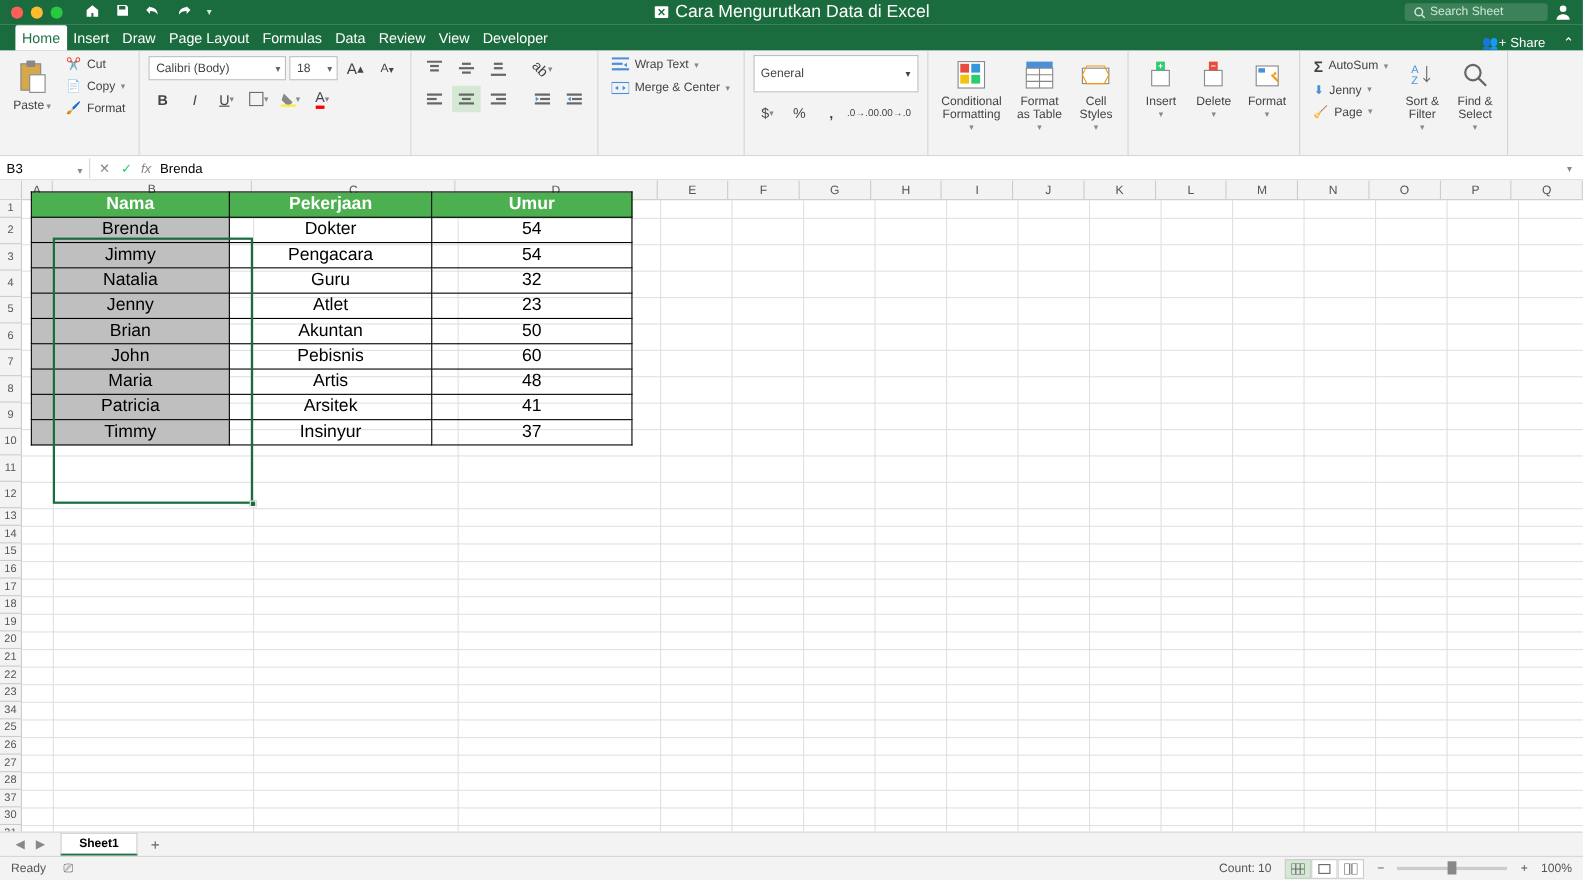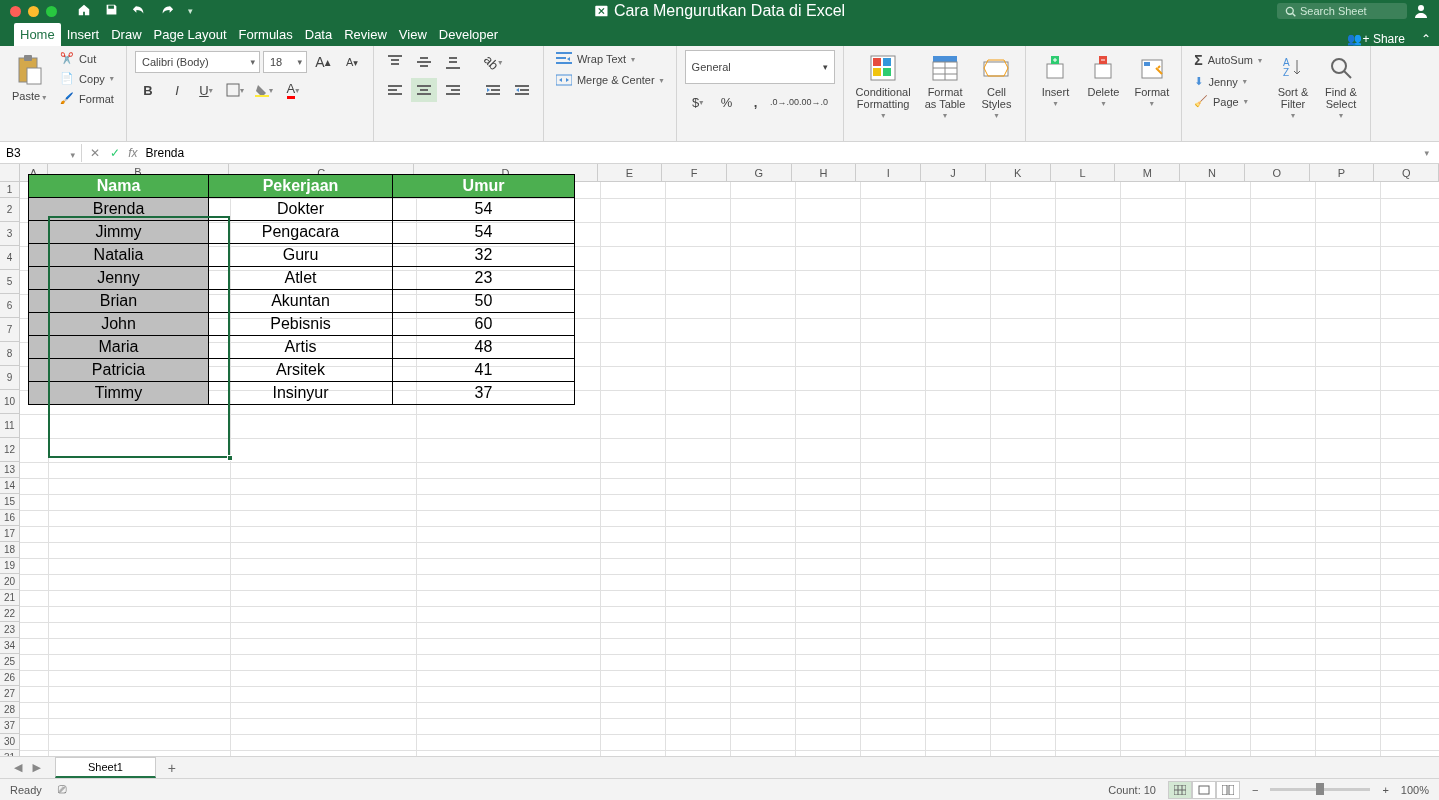--- a/index.html
+++ b/index.html
@@ -46,21 +46,21 @@
 .hl{position:absolute;left:0;right:0;border-bottom:1px solid #e0e0e0}
 .vl{position:absolute;top:0;bottom:0;border-right:1px solid #e0e0e0}
 .data-table{position:absolute;left:28px;top:10px;border:1px solid #000;border-collapse:collapse;font-size:16px}
 .data-table th{background:#4CAF50;color:#fff;font-weight:bold;border:1px solid #000;padding:2px 8px;text-align:center}
 .data-table td{border:1px solid #000;padding:1px 8px;text-align:center;height:23px}
 .data-table td.nm{background:#bfbfbf}
 .sel-border{position:absolute;border:2px solid #1a6b3d;pointer-events:none}
 .sel-handle{position:absolute;width:6px;height:6px;background:#1a6b3d;border:1px solid #fff}
 .sheet-tabs{position:absolute;bottom:22px;left:0;right:0;height:22px;background:#f3f3f3;border-top:1px solid #d4d4d4;display:flex;align-items:center;font-size:11px}
 .nav-arrows{display:flex;gap:10px;padding:0 14px;color:#888}
-.sheet-tab{padding:3px 32px;background:#fff;border:1px solid #ccc;border-bottom:2px solid #217346;font-weight:400}
+.sheet-tab{padding:3px 16px;background:#fff;border:1px solid #ccc;border-bottom:2px solid #217346;font-weight:700}
 .add-sheet{padding:3px 12px;color:#666;font-size:14px}
 .statusbar{position:absolute;bottom:0;left:0;right:0;height:22px;background:#f3f3f3;border-top:1px solid #d4d4d4;display:flex;align-items:center;font-size:11px;color:#555;padding:0 10px}
 .status-right{margin-left:auto;display:flex;align-items:center;gap:12px}
 .view-btns{display:flex;gap:0}
 .view-btn{width:24px;height:18px;border:1px solid #ccc;background:#fff;display:flex;align-items:center;justify-content:center}
 .zoom-slider{width:100px;height:3px;background:#ccc;position:relative}
 .zoom-thumb{width:8px;height:12px;background:#888;position:absolute;top:-5px;left:46px}
 .dd::after{content:" ▾";font-size:8px;color:#888}
 </style>
 </head>

